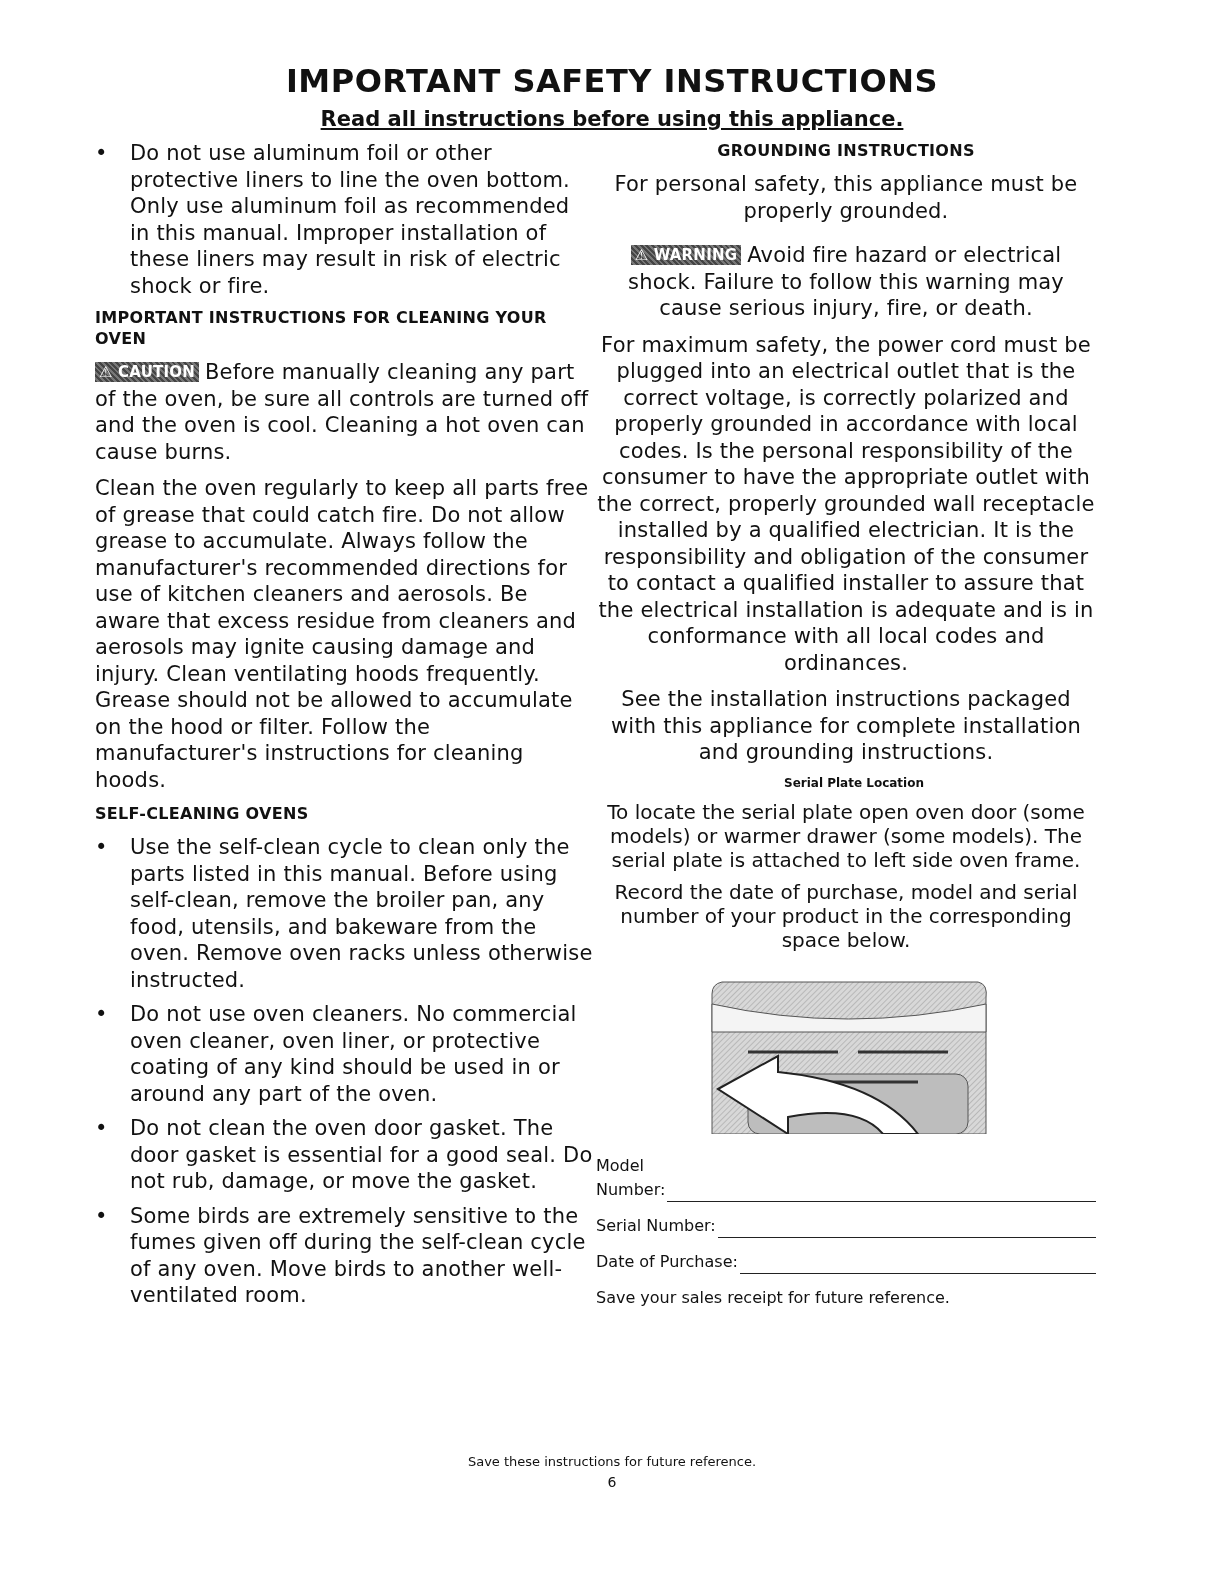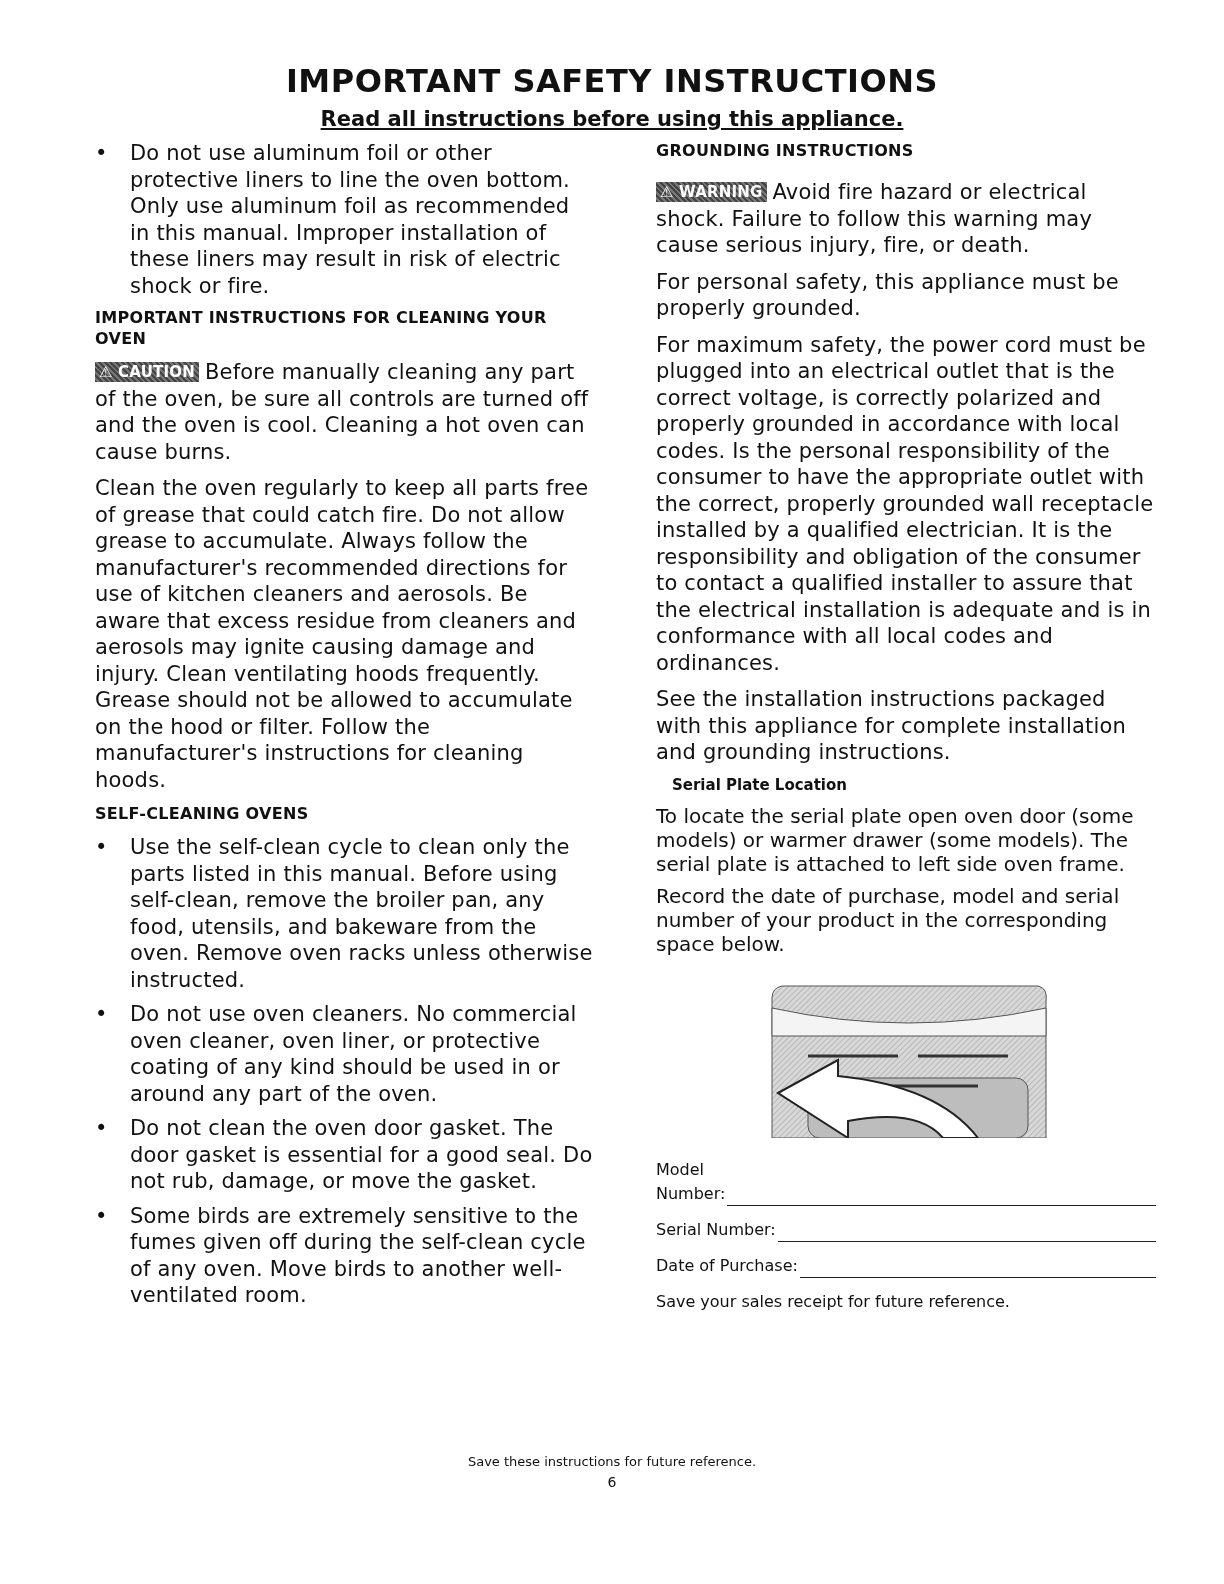--- a/index.html
+++ b/index.html
@@ -1,26 +1,26 @@
 <!DOCTYPE html>
 <html><head>
 <meta charset="utf-8">
 <style>
   html, body { margin: 0; padding: 0; background: #ffffff; }
   body { width: 1224px; height: 1584px; position: relative; overflow: hidden; color: #111; font-family: "DejaVu Sans", "Liberation Sans", sans-serif; }
   .title { position: absolute; top: 62px; left: 0; width: 1224px; text-align: center; font-size: 32px; font-weight: bold; letter-spacing: 0.5px; }
   .subtitle { position: absolute; top: 107px; left: 0; width: 1224px; text-align: center; font-size: 21px; font-weight: bold; text-decoration: underline; }
   .col { position: absolute; top: 140px; }
   .col-left { left: 95px; width: 500px; }
-  .col-right { left: 656px; width: 500px; }
+  .col-right { left: 596px; width: 500px; text-align: center; }
   .bullet { position: relative; padding-left: 35px; font-size: 21px; line-height: 26.5px; margin: 0 0 8px 0; letter-spacing: 0.2px; }
   .bullet .dot { position: absolute; left: 0; top: 0; }
   .para { font-size: 21px; line-height: 26.5px; margin: 0 0 10px 0; letter-spacing: 0.2px; }
   .head { font-size: 16px; font-weight: bold; line-height: 21px; margin: 8px 0 10px 0; letter-spacing: 0.3px; }
-  .small-head { font-size: 15px; font-weight: bold; margin: 4px 0 10px 16px; }
+  .small-head { font-size: 12px; font-weight: bold; margin: 4px 0 10px 16px; }
   .small { font-size: 20px; line-height: 24px; margin: 0 0 8px 0; }
   .badge { display: inline-block; background: #555; color: #fff; font-size: 15px; font-weight: bold; padding: 1px 4px; margin-right: 6px; line-height: 18px; vertical-align: 2px; background-image: repeating-linear-gradient(45deg, #444 0 2px, #777 2px 4px); }
   .figure { margin: 22px 0 20px 112px; width: 280px; height: 160px; position: relative; }
   .field { font-size: 16px; line-height: 24px; margin: 0 0 12px 0; display: flex; align-items: flex-end; }
   .field .line { flex: 1; border-bottom: 1.5px solid #222; margin-left: 2px; height: 18px; }
   .footer { position: absolute; top: 1454px; left: 0; width: 1224px; text-align: center; font-size: 13px; font-weight: normal; }
   .pageno { position: absolute; top: 1474px; left: 0; width: 1224px; text-align: center; font-size: 14px; }
 </style>
 </head>
 <body>
@@ -52,24 +52,24 @@
     <span>Do not clean the oven door gasket. The door gasket is essential for a good seal. Do not rub, damage, or move the gasket.</span>
   </div>
   <div class="bullet">
     <span class="dot">•</span>
     <span>Some birds are extremely sensitive to the fumes given off during the self-clean cycle of any oven. Move birds to another well-ventilated room.</span>
   </div>
 </div>
 
 <div class="col col-right">
   <div class="head" style="margin-top:0">GROUNDING INSTRUCTIONS</div>
+  <p class="para">For personal safety, this appliance must be properly grounded.</p>
   <p class="para" style="margin-top:18px">
     <span class="badge">⚠ WARNING</span><span>Avoid fire hazard or electrical shock. Failure to follow this warning may cause serious injury, fire, or death.</span>
   </p>
-  <p class="para">For personal safety, this appliance must be properly grounded.</p>
   <p class="para">For maximum safety, the power cord must be plugged into an electrical outlet that is the correct voltage, is correctly polarized and properly grounded in accordance with local codes. Is the personal responsibility of the consumer to have the appropriate outlet with the correct, properly grounded wall receptacle installed by a qualified electrician. It is the responsibility and obligation of the consumer to contact a qualified installer to assure that the electrical installation is adequate and is in conformance with all local codes and ordinances.</p>
   <p class="para">See the installation instructions packaged with this appliance for complete installation and grounding instructions.</p>
   <div class="small-head">Serial Plate Location</div>
   <p class="small">To locate the serial plate open oven door (some models) or warmer drawer (some models). The serial plate is attached to left side oven frame.</p>
   <p class="small">Record the date of purchase, model and serial number of your product in the corresponding space below.</p>
 
   <div class="figure">
     <svg width="280" height="160" viewBox="0 0 280 160">
       <defs>
         <pattern id="hatch" width="4" height="4" patternUnits="userSpaceOnUse" patternTransform="rotate(45)">

